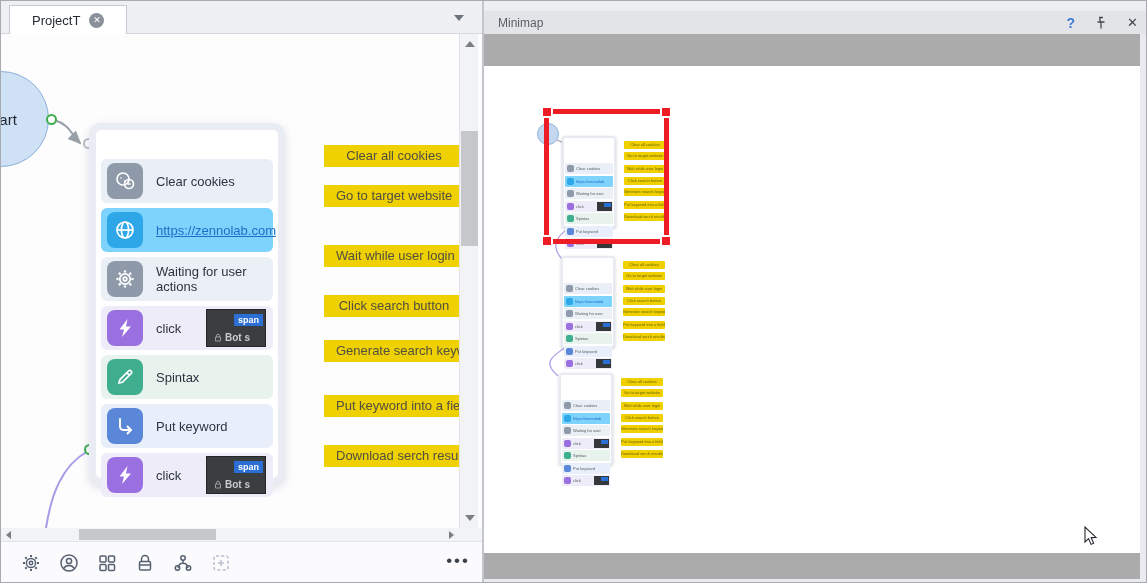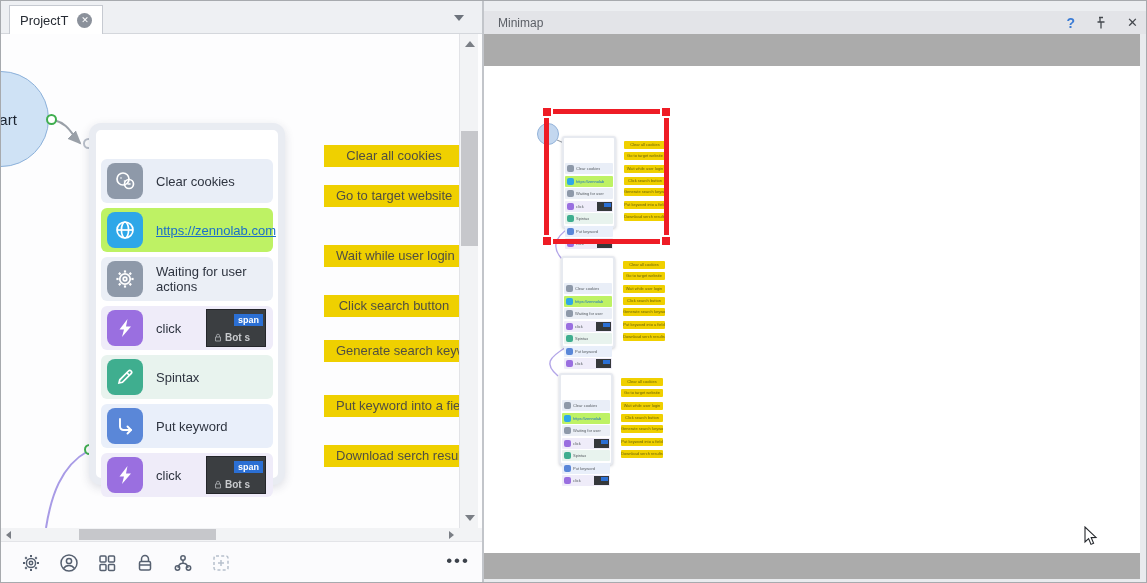--- a/index.html
+++ b/index.html
@@ -7,21 +7,21 @@
   body { font-family:"Liberation Sans", sans-serif; }
   .app { position:relative; width:1147px; height:583px; background:#eceef1;
          border:1px solid #a7aaae; overflow:hidden; }
 
   
   .left-panel { position:absolute; left:0; top:0; width:481px; height:583px; background:#fdfdfe; }
   .tabbar { position:absolute; left:0; top:0; width:481px; height:33px; background:#eef0f3;
             border-bottom:1px solid #d4d7dc; }
   .tab { position:absolute; left:8px; top:4px; height:30px; background:#ffffff;
          border:1px solid #c6cad1; border-bottom:none; display:flex; align-items:center;
-         padding:0 10px; gap:9px; }
+         padding:0 22px; gap:9px; }
   .tab-title { font-size:13px; color:#262b33; }
   .tab-close { width:15px; height:15px; border-radius:50%; background:#8b919b; color:#ffffff;
                font-size:9px; line-height:15px; text-align:center; cursor:pointer; }
   .tab-caret { position:absolute; right:18px; top:14px; width:0; height:0;
                border-left:5px solid transparent; border-right:5px solid transparent;
                border-top:6px solid #6d737c; }
 
   
   .canvas { position:absolute; left:0; top:33px; width:458px; height:494px;
             background:#fdfdfe; overflow:hidden; }
@@ -34,21 +34,21 @@
   .port { position:absolute; width:11px; height:11px; border-radius:50%; background:#ffffff; }
   .port-green { border:2px solid #3fae4f; }
   .port-white { border:2px solid #b9bfc9; }
 
   .action-card { position:absolute; left:88px; top:89px; width:196px; height:362px;
                  background:#ffffff; border:7px solid #e9ecf2; border-radius:12px;
                  padding:5px; box-shadow:0 3px 10px rgba(40,50,80,.15); }
   .row { height:44px; border-radius:6px; display:flex; align-items:center;
          padding:0 7px 0 6px; margin-bottom:5px; cursor:pointer; }
   .row:last-child { margin-bottom:0; }
-  .r1 { background:#e9eef7;margin-top:24px; } .r2 { background:#bef264; } .r3 { background:#ebeff6; }
+  .r1 { background:#e9eef7;margin-top:24px; } .r2 { background:#7dd3fc; } .r3 { background:#ebeff6; }
   .r4 { background:#efecf9; } .r5 { background:#e8f3ee; } .r6 { background:#e9effa; }
   .r7 { background:#efecf9; }
   .aicon { width:36px; height:36px; border-radius:8px; flex:0 0 36px; margin-right:13px;
            display:flex; align-items:center; justify-content:center; }
   .ic-gray { background:#8e99a9; } .ic-blue { background:#2ea7e8; }
   .ic-purple { background:#9a6fe0; } .ic-green { background:#3fae8f; }
   .ic-steel { background:#5a87d8; }
   .alabel { font-size:13px; color:#2e3440; line-height:15px; }
   .alink { color:#1b6fc9; text-decoration:underline; }
 

